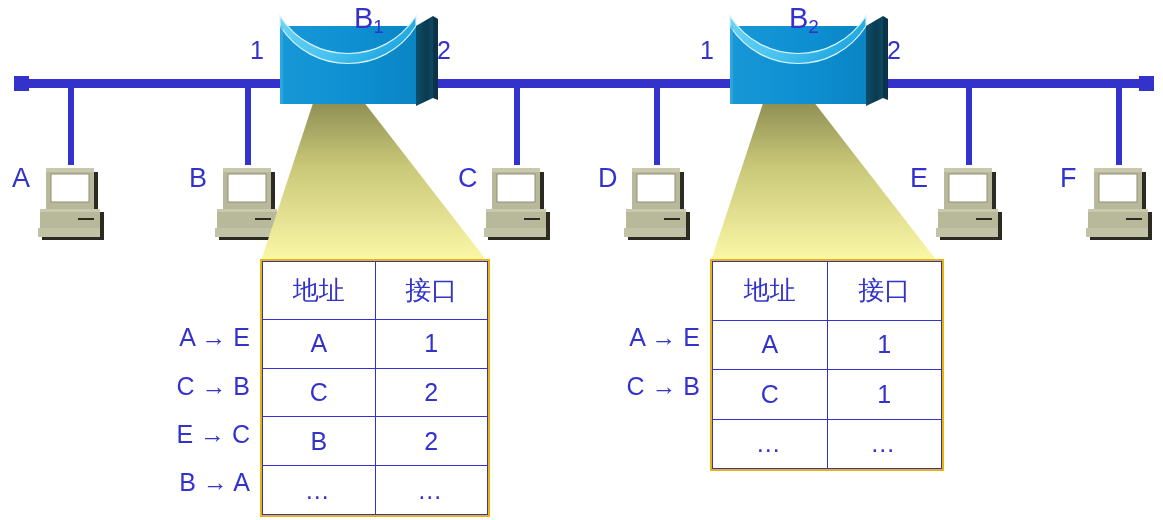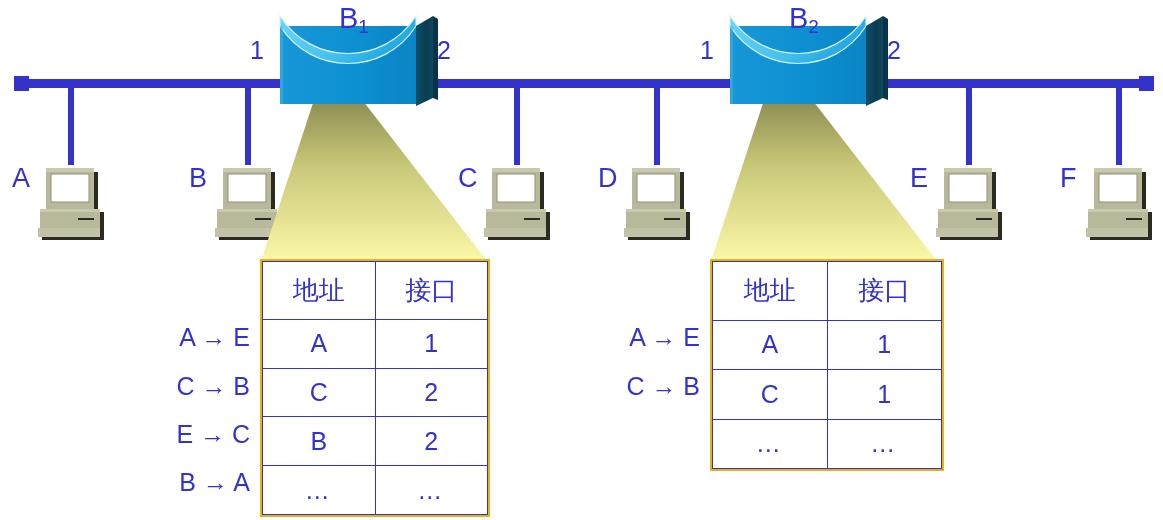--- a/index.html
+++ b/index.html
@@ -242,21 +242,21 @@
       <path d="M8,12 L8,90 L144,90 L144,12 Z" fill="url(#bodygrad1)"></path>
 
       <path d="M8,12 C40,62 112,62 144,12 L144,2 C112,52 40,52 8,2 Z" fill="url(#topgrad1)" stroke="#d7f2fb" stroke-width="1.2"></path>
 
       <polygon points="144,12 161,2 161,84 144,92" fill="url(#sidegrad1)"></polygon>
       <polygon points="161,2 166,5 166,86 161,84" fill="#0b3246"></polygon>
 
       <rect x="8" y="12" width="3" height="78" fill="#3fb2e6" opacity="0.55"></rect>
     </svg>
   </div>
-  <div class="bridge-name" style="left:339px;top:4px;">
+  <div class="bridge-name" style="left:354px;top:4px;">
     <span>B</span><sub>1</sub>
   </div>
   <div class="port-num" style="left:250px;top:38px;">1</div>
   <div class="port-num" style="left:437px;top:38px;">2</div>
 
   <div class="bridge" style="left:722px;top:14px;">
     <svg width="168" height="104" viewBox="0 0 168 104">
       <defs>
         <linearGradient id="bodygrad2" x1="0" y1="0" x2="1" y2="0">
           <stop offset="0%" stop-color="#1897d6"></stop>

